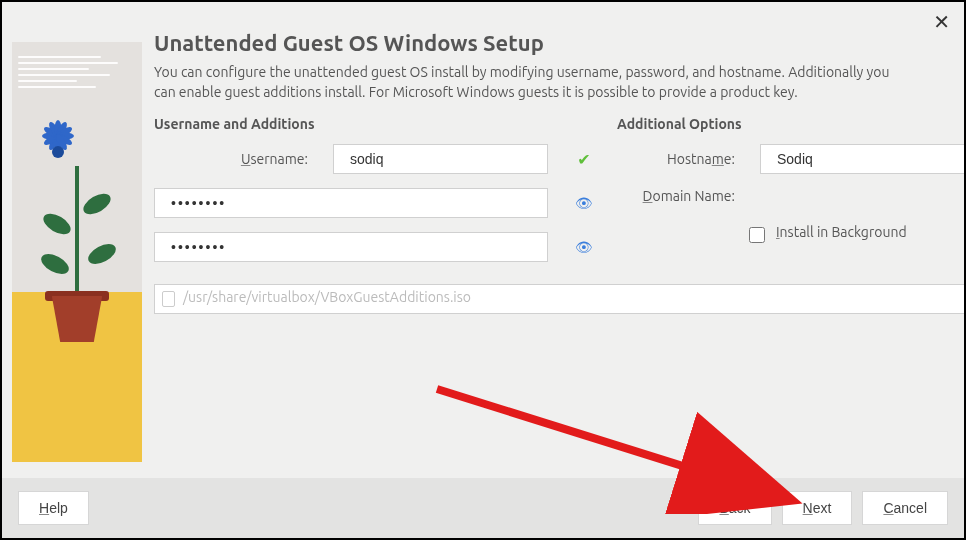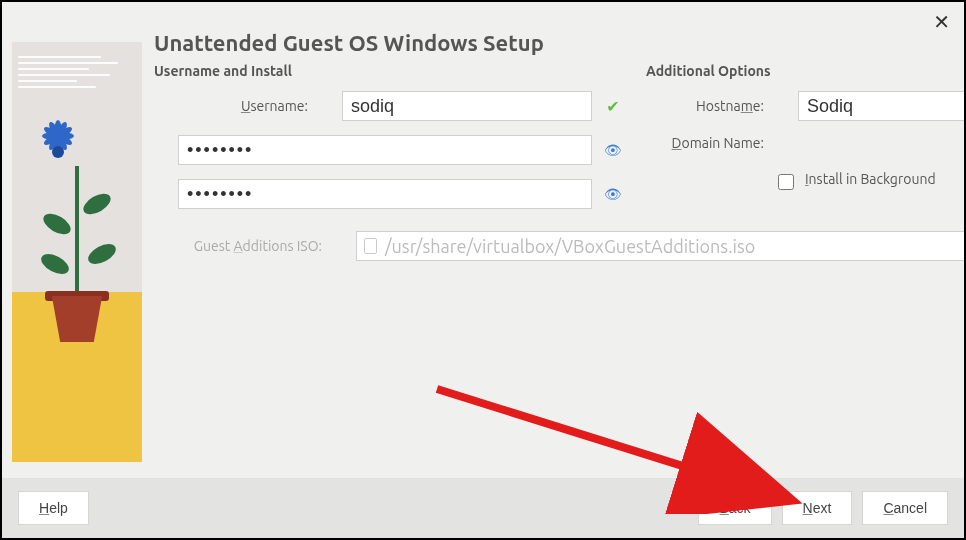--- a/index.html
+++ b/index.html
@@ -86,38 +86,37 @@
   .col { flex:1; }
   .section-title {
     font-weight: 700;
     color: #555;
     margin-bottom: 12px;
   }
   .field-row {
     display: flex;
     align-items: center;
     margin-bottom: 14px;
-    gap: 10px;
+    gap: 25px;
   }
   .field-row label {
     width: 154px;
     text-align: right;
     color: #555;
   }
   .field-row.right label { width: 118px; }
   .underline { text-decoration: underline; text-decoration-color:#888; }
   input[type=text], input[type=password], .iso-input {
     flex:1;
     height: 30px;
     border: 1px solid #d0d0d0;
     background: #fff;
-    padding: 4px 8px;
-    font-size: 18px;
+    padding: 4px 16px;
+    font-size: 14px;
     color: #333;
-    margin-left: 24px;
   }
   .input-wrap { position:relative; flex:1; display:flex; }
   .status-icon {
     width: 22px; display:flex; align-items:center; justify-content:center;
   }
   .check { color:#5fbf3a; font-size:16px; }
   .eye { color:#3a7edc; font-size:14px; cursor:pointer;}
   .checkbox-row {
     display:flex; align-items:center; gap:8px; margin-top:6px;
     color:#555; font-weight:700;
@@ -186,24 +185,25 @@
       <div class="petal" style="transform:translate(-50%,-100%) rotate(300deg)"></div>
       <div class="petal" style="transform:translate(-50%,-100%) rotate(330deg)"></div>
       <div class="flower-center"></div>
     </div>
     <div class="pot-rim"></div>
     <div class="pot"></div>
   </div>
 
   <div class="content">
     <h2>Unattended Guest OS Windows Setup</h2>
+    <div class="desc">You can configure the unattended guest OS install by modifying username, password, and hostname. Additionally you can enable guest additions install. For Microsoft Windows guests it is possible to provide a product key.</div>
 
     <div class="cols">
       <div class="col">
-        <div class="section-title">Username and Install</div>
+        <div class="section-title">Username and Additions</div>
 
         <div class="field-row">
           <label><span class="underline">U</span>sername:</label>
           <div class="input-wrap">
             <input type="text" value="sodiq" style="">
           </div>
           <div class="status-icon">
               <span class="check">✔</span>
             </div>
         </div>
@@ -243,21 +243,20 @@
         </div>
 
         <div class="install-bg-row">
           <input type="checkbox" style="">
           <span><span class="underline">I</span>nstall in Background</span>
         </div>
       </div>
     </div>
 
     <div class="ga-row">
-      <div class="ga-label">Guest <span class="underline" style="text-decoration-color:#ccc">A</span>dditions ISO:</div>
       <div class="iso-input">
         <span class="iso-icon"></span>
         <span>/usr/share/virtualbox/VBoxGuestAdditions.iso</span>
       </div>
       <div class="iso-dd">▾</div>
     </div>
   </div>
 </div>
 
 <div class="footer">

